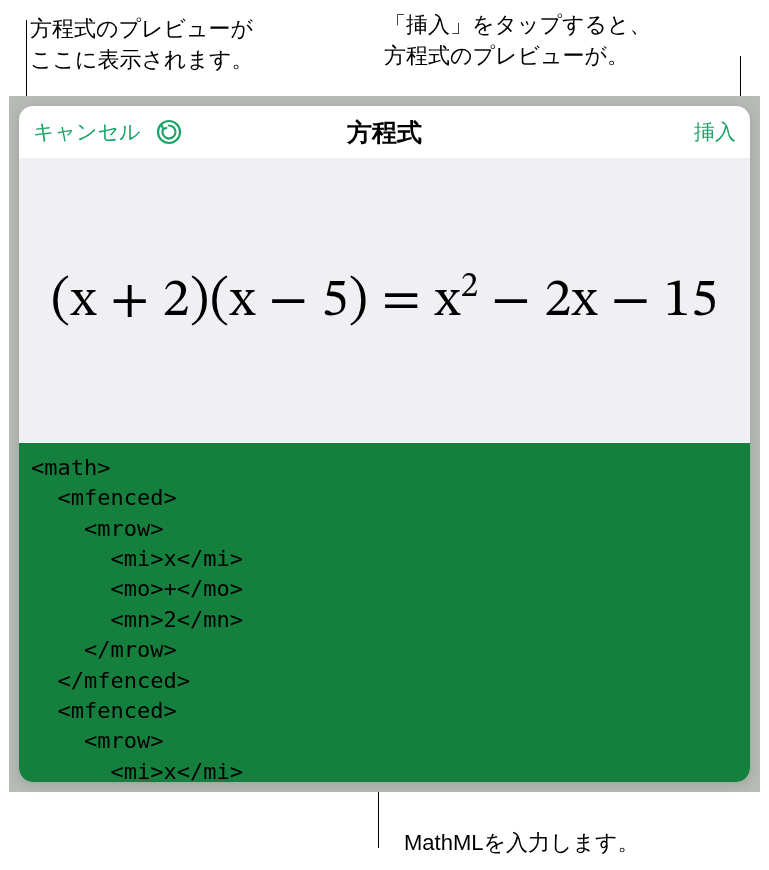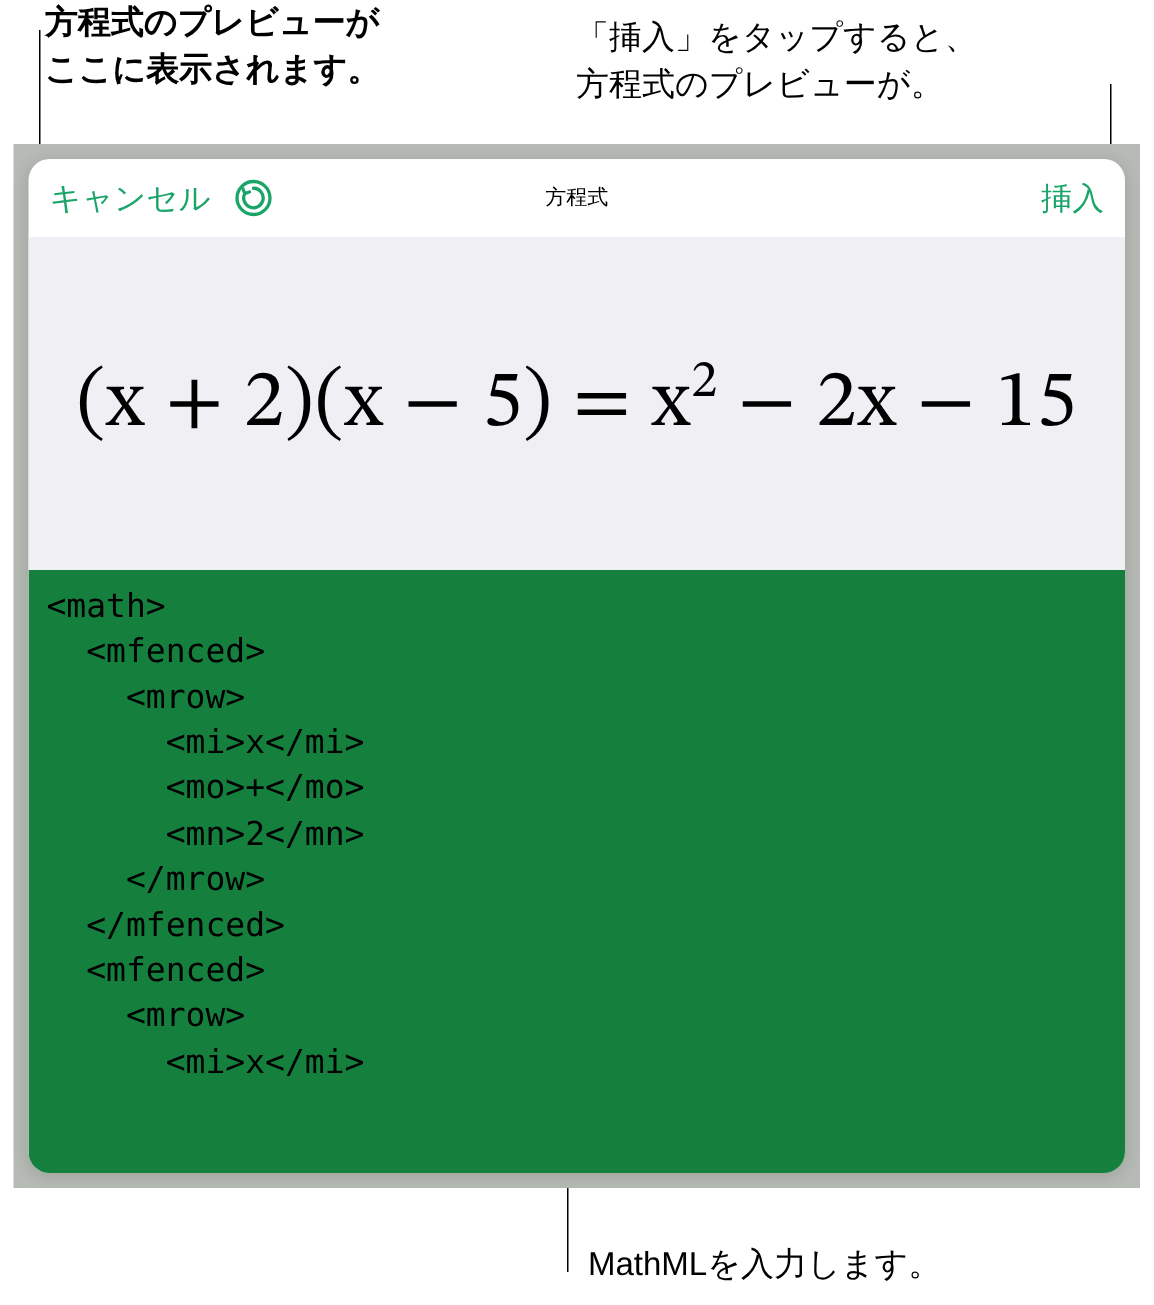--- a/index.html
+++ b/index.html
@@ -22,23 +22,23 @@
     position: absolute;
     font-size: 22px;
     line-height: 1.4;
     color: #000;
     white-space: pre;
   }
   .callout-line {
     position: absolute;
     background: #000;
   }
-  .c1 { left: 30px; top: 0; font-weight: bold; }
+  .c1 { left: 30px; top: 14px; }
   .c2 { left: 384px; top: 10px; }
-  .c3 { left: 392px; top: 828px; }
+  .c3 { left: 404px; top: 828px; }
   .line1 { left: 26px; top: 20px; width: 1px; height: 250px; }   
   .line2 { left: 740px; top: 56px; width: 1px; height: 77px; }   
   .line3 { left: 378px; top: 748px; width: 1px; height: 100px; } 
 
   
   .frame-outer {
     position: absolute;
     left: 9px; top: 96px;
     width: 751px; height: 696px;
     background: #b6bbb5;
@@ -76,30 +76,30 @@
   }
   .undo-icon {
     width: 30px; height: 30px;
     display: flex; align-items: center; justify-content: center;
   }
   .undo-icon svg { display: block; }
   .header-title {
     position: absolute;
     left: 50%;
     transform: translateX(-50%);
-    font-size: 14px;
-    font-weight: 400;
+    font-size: 25px;
+    font-weight: 700;
     color: #000;
   }
 
   
   .preview {
     background: #f0f0f4;
     flex: 0 0 auto;
-    height: 222px;
+    height: 285px;
     display: flex;
     align-items: center;
     justify-content: center;
     padding: 0 6px;
   }
   .equation {
     font-family: "STIX Two Math", "Cambria Math", "Latin Modern Math", "Times New Roman", serif;
     font-size: 54px;
     color: #000;
     white-space: nowrap;

